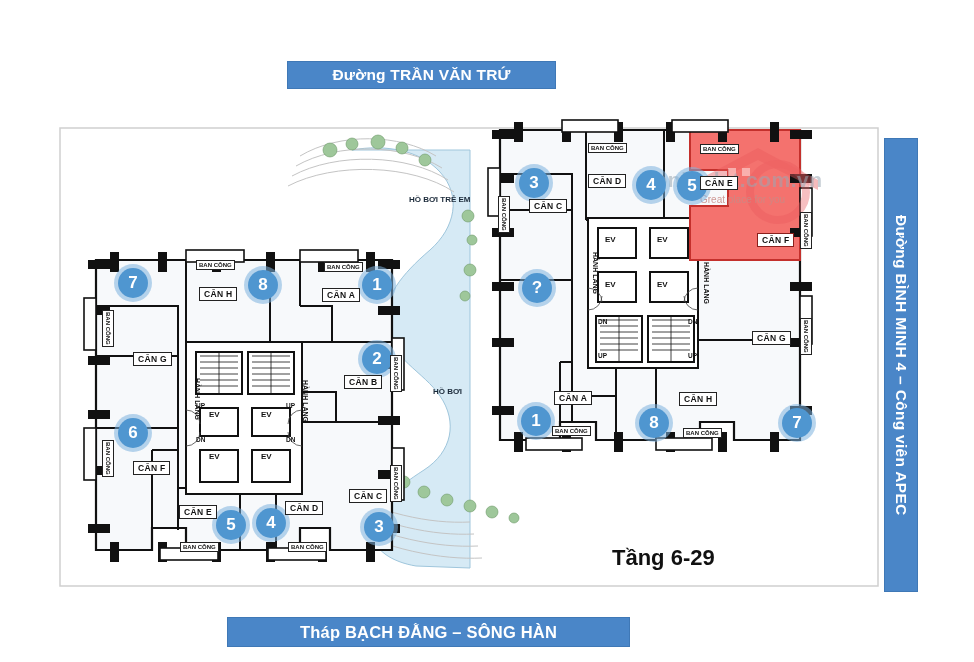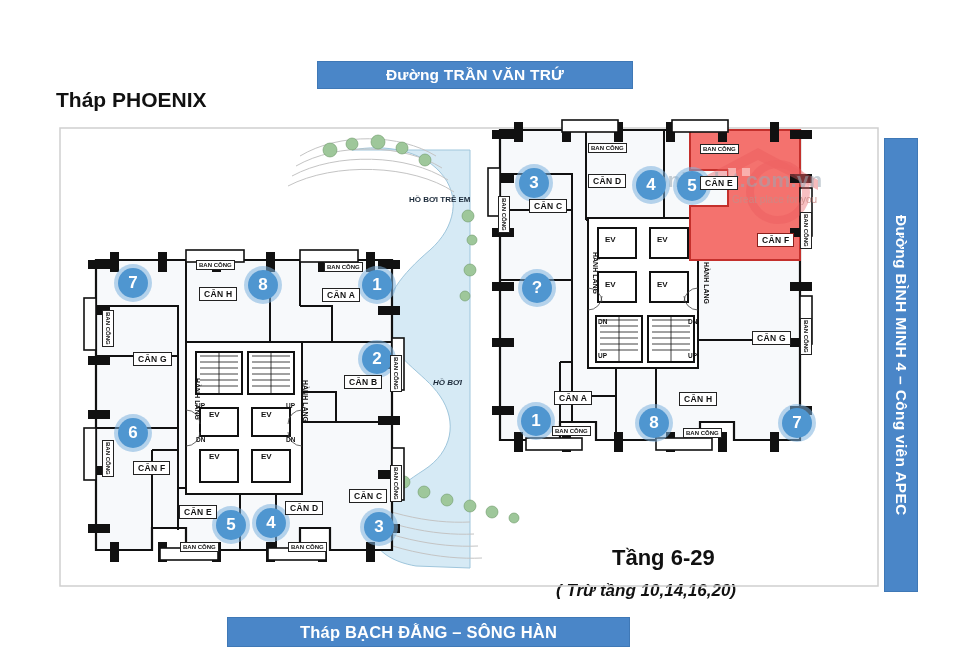--- a/index.html
+++ b/index.html
@@ -11,21 +11,21 @@
   .page-title{position:absolute;left:22px;top:4px;font-size:27px;font-weight:700;
      letter-spacing:.2px;color:#8fb0cc;white-space:nowrap;}
   .tower-label{position:absolute;font-size:21px;font-weight:700;color:#111;white-space:nowrap;}
   #tower-phoenix{left:56px;top:88px;}
   #tower-dragon{left:662px;top:86px;}
 
   
   .banner{position:absolute;background:#4a86c8;color:#fff;font-weight:700;
      display:flex;align-items:center;justify-content:center;
      box-shadow:0 0 0 1px #3f78b6 inset;}
-  #banner-top{left:317px;top:61px;width:316px;height:28px;font-size:15.5px;letter-spacing:.2px;}
+  #banner-top{left:287px;top:61px;width:269px;height:28px;font-size:15.5px;letter-spacing:.2px;}
   #banner-bottom{left:227px;top:617px;width:403px;height:30px;font-size:16.5px;letter-spacing:.2px;}
   #banner-right{left:884px;top:138px;width:34px;height:454px;font-size:15.5px;letter-spacing:.3px;}
   #banner-right .vtext{writing-mode:vertical-rl;text-orientation:mixed;white-space:nowrap;}
 
   
   #floor-caption{position:absolute;left:612px;top:545px;font-size:22px;font-weight:700;color:#111;}
   #floor-note{position:absolute;left:556px;top:581px;font-size:17px;font-style:italic;font-weight:700;color:#111;}
 
   
   #plan{position:absolute;left:0;top:110px;width:884px;height:500px;}
@@ -46,43 +46,41 @@
   .tag.v{writing-mode:vertical-rl;text-orientation:mixed;}
   .balc{position:absolute;background:#fff;border:1px solid #222;font-size:6px;
      font-weight:700;padding:1px 2px;white-space:nowrap;color:#111;}
   .poolname{position:absolute;font-size:8px;font-weight:700;color:#1b2a3a;white-space:nowrap;}
 
   
   #watermark{position:absolute;left:628px;top:140px;width:200px;height:90px;
      pointer-events:none;opacity:.55;}
   #wm-text{position:absolute;left:636px;top:168px;font-size:21px;font-weight:700;
      color:#9aa8b4;opacity:.55;letter-spacing:.5px;white-space:nowrap;}
-  #wm-sub{position:absolute;left:732px;top:194px;font-size:10px;color:#c98a86;
+  #wm-sub{position:absolute;left:700px;top:194px;font-size:10px;color:#c98a86;
      opacity:.85;white-space:nowrap;}
 </style>
 </head>
 <body>
 
 <div id="root">
 
 
-  <div class="tower-label" id="tower-phoenix">Tháp PHOENIX</div>
 
   <div class="banner" id="banner-top">
     <span>Đường TRẦN VĂN TRỨ</span>
   </div>
   <div class="banner" id="banner-bottom">
     <span>Tháp BẠCH ĐẰNG – SÔNG HÀN</span>
   </div>
   <div class="banner" id="banner-right">
     <span class="vtext">Đường BÌNH MINH 4 – Công viên APEC</span>
   </div>
 
   <div id="floor-caption">Tầng 6-29</div>
-  <div id="floor-note">( Trừ tầng 10,14,16,20)</div>
 
   <div id="plan">
     <svg width="884" height="500" viewBox="0 0 884 500" xmlns="http://www.w3.org/2000/svg">
       <defs>
         <pattern id="hatch" width="5" height="5" patternUnits="userSpaceOnUse" patternTransform="rotate(45)">
           <line x1="0" y1="0" x2="0" y2="5" stroke="#555" stroke-width="1"></line>
         </pattern>
       </defs>
 
       <rect x="60" y="18" width="818" height="458" fill="none" stroke="#cfcfcf" stroke-width="1.5"></rect>
@@ -373,15 +371,15 @@
       <div class="tag" style="left: 286px; top: 436px; font-size: 6.5px;">DN</div>
       <div class="tag" style="left: 605px; top: 235px; font-size: 8px;">EV</div>
       <div class="tag" style="left: 657px; top: 235px; font-size: 8px;">EV</div>
       <div class="tag" style="left: 605px; top: 280px; font-size: 8px;">EV</div>
       <div class="tag" style="left: 657px; top: 280px; font-size: 8px;">EV</div>
       <div class="tag" style="left: 598px; top: 352px; font-size: 6.5px;">UP</div>
       <div class="tag" style="left: 598px; top: 318px; font-size: 6.5px;">DN</div>
       <div class="tag" style="left: 688px; top: 352px; font-size: 6.5px;">UP</div>
       <div class="tag" style="left: 688px; top: 318px; font-size: 6.5px;">DN</div>
       <div class="poolname" style="left: 409px; top: 195px;">HỒ BƠI TRẺ EM</div>
-      <div class="poolname" style="left: 433px; top: 378px; font-style: italic;">HỒ BƠI</div>
+      <div class="poolname" style="left: 433px; top: 387px;">HỒ BƠI</div>
     </div>
 </div>
 
 </body></html>

